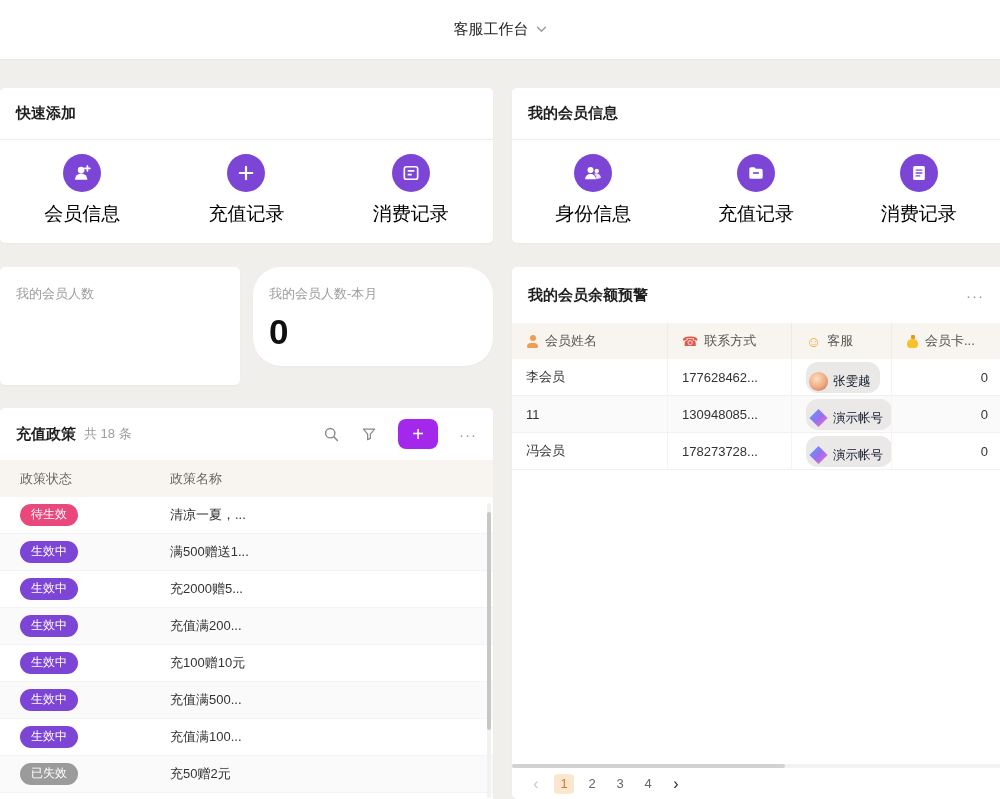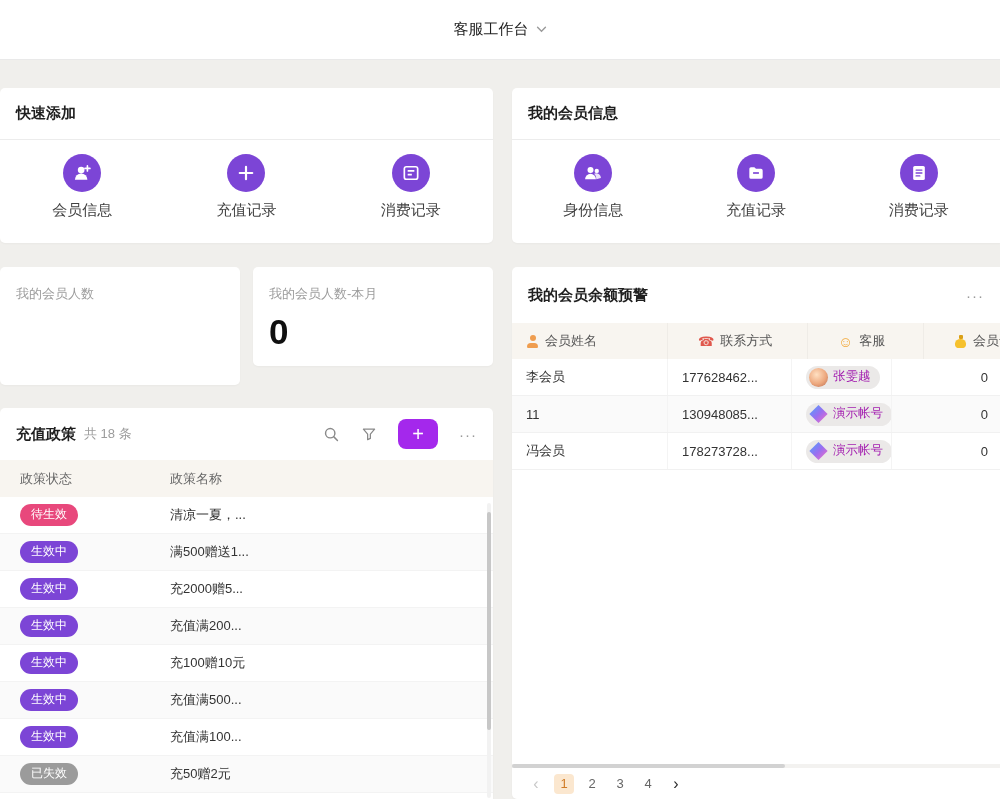--- a/index.html
+++ b/index.html
@@ -16,25 +16,25 @@
   .card-header.divided{border-bottom:1px solid #ececec;}
   .card-title{font-size:15px;font-weight:600;color:#1f1f1f;}
   .more-btn{margin-left:auto;color:#9a9a9a;font-size:15px;letter-spacing:1px;cursor:pointer;}
 
   
   .card-quick{left:0;top:88px;width:493px;height:155px;}
   .card-mymember{left:512px;top:88px;width:488px;height:155px;border-top-right-radius:0;border-bottom-right-radius:0;}
   .icon-row{display:flex;margin-top:14px;}
   .icon-item{flex:1;display:flex;flex-direction:column;align-items:center;gap:9px;cursor:pointer;}
   .icon-circle{width:38px;height:38px;border-radius:50%;display:flex;align-items:center;justify-content:center;}
-  .icon-label{font-size:15px;color:#404040;}
+  .icon-label{font-size:19px;color:#000000;}
 
   
   .card-stat1{left:0;top:267px;width:240px;height:118px;}
-  .card-stat2{left:253px;top:267px;width:240px;height:99px;}
+  .card-stat2{left:253px;top:267px;width:240px;height:99px;border-radius:28px;}
   .stat-pad{padding:18px 16px;}
   .stat-label{font-size:13px;color:#9c9c9c;}
   .stat-value{margin-top:9px;font-size:35px;font-weight:600;color:#101010;}
 
   
   .card-policy{left:0;top:408px;width:493px;height:402px;overflow:hidden;}
   .policy-header{height:52px;display:flex;align-items:center;padding:0 16px;}
   .policy-count{font-size:13px;color:#9c9c9c;margin-left:8px;}
   .toolbar{margin-left:auto;display:flex;align-items:center;gap:21px;}
   .tool-icon{cursor:pointer;display:flex;align-items:center;}
@@ -45,28 +45,28 @@
   .ptable-body .ptable-row:nth-child(even){background:#fafafa;}
   .badge{display:inline-block;padding:3px 11px;border-radius:12px;color:#fff;font-size:12px;line-height:1.3;}
   .v-scrollbar{position:absolute;top:95px;right:2px;bottom:12px;width:4px;background:#f2f2f2;border-radius:2px;}
   .v-thumb{position:absolute;top:3%;width:4px;height:74%;background:#c7c7c7;border-radius:2px;cursor:pointer;}
   .h-scrollbar-left{position:absolute;left:0;right:10px;bottom:0;height:5px;background:#efefef;}
   .h-thumb-left{position:absolute;left:0;top:0;height:5px;width:74%;background:#b9b9b9;border-radius:3px;cursor:pointer;}
 
   
   .card-balance{left:512px;top:267px;width:488px;height:532px;border-top-right-radius:0;border-bottom-right-radius:0;overflow:hidden;}
   .balance-header{height:56px;display:flex;align-items:center;padding:0 16px;}
-  .btable-header{display:grid;grid-template-columns:156px 124px 100px 1fr;height:36px;background:#f8f5f0;font-size:13px;color:#555;gap:16px;}
+  .btable-header{display:grid;grid-template-columns:156px 124px 100px 1fr;height:36px;background:#f8f5f0;font-size:13px;color:#555;}
   .bhead{display:flex;align-items:center;gap:6px;padding-left:14px;border-right:1px solid #efece7;overflow:hidden;white-space:nowrap;}
   .bhead:last-child{border-right:none;}
   .btable-row{display:grid;grid-template-columns:156px 124px 100px 1fr;height:37px;font-size:13px;color:#333;border-bottom:1px solid #f1f1f1;cursor:pointer;}
   .btable-body .btable-row:nth-child(even){background:#fafafa;}
   .bcell{display:flex;align-items:center;padding-left:14px;border-right:1px solid #f4f4f4;overflow:hidden;white-space:nowrap;}
   .bcell.balance{border-right:none;justify-content:flex-end;padding-right:12px;padding-left:0;}
-  .agent-pill{display:inline-flex;gap:5px;background:#ebe9e8;border-radius:12px;padding:2px 9px 2px 3px;font-size:12.5px;color:#a21caf;}
+  .agent-pill{display:inline-flex;align-items:center;gap:5px;background:#ebe9e8;border-radius:12px;padding:10px 9px 2px 3px;font-size:12.5px;color:#0f172a;}
   .avatar{width:19px;height:19px;border-radius:50%;flex:none;}
   .avatar-photo{background:radial-gradient(circle at 40% 35%,#ffe0c2 0%,#eda87e 55%,#b96a4e 100%);}
   .avatar-logo{border-radius:3px;background:linear-gradient(135deg,#49a7ff 0%,#9a6ef0 50%,#ff6ec0 100%);clip-path:polygon(50% 2%,98% 50%,50% 98%,2% 50%);}
 
   
   .person-icon{width:13px;height:13px;position:relative;flex:none;display:inline-block;}
   .person-icon::before{content:"";position:absolute;top:0;left:3.5px;width:6px;height:6px;border-radius:50%;background:#ef9d4f;}
   .person-icon::after{content:"";position:absolute;bottom:0;left:1px;width:11px;height:5px;border-radius:6px 6px 2px 2px;background:#ef9d4f;}
   .phone-glyph{color:#e0584d;font-size:13px;line-height:1;}
   .smiley-glyph{color:#f2a93b;font-size:15px;line-height:1;}

